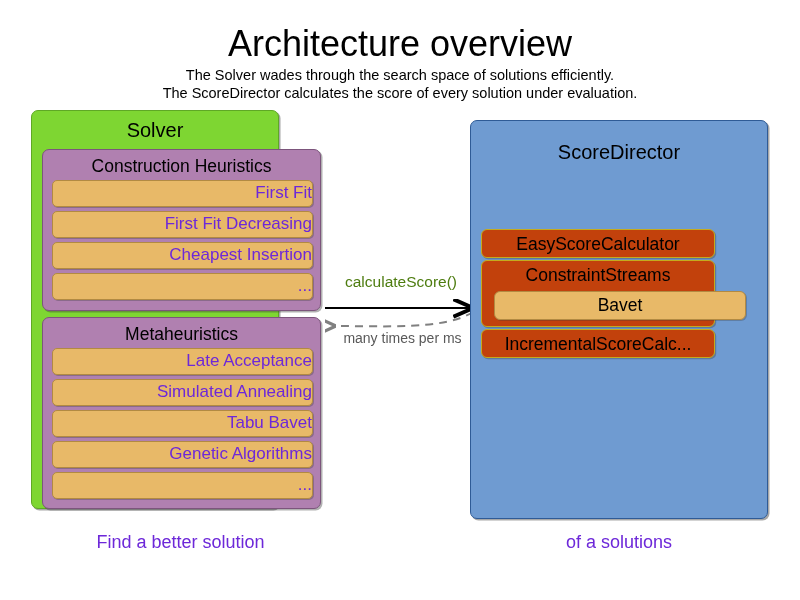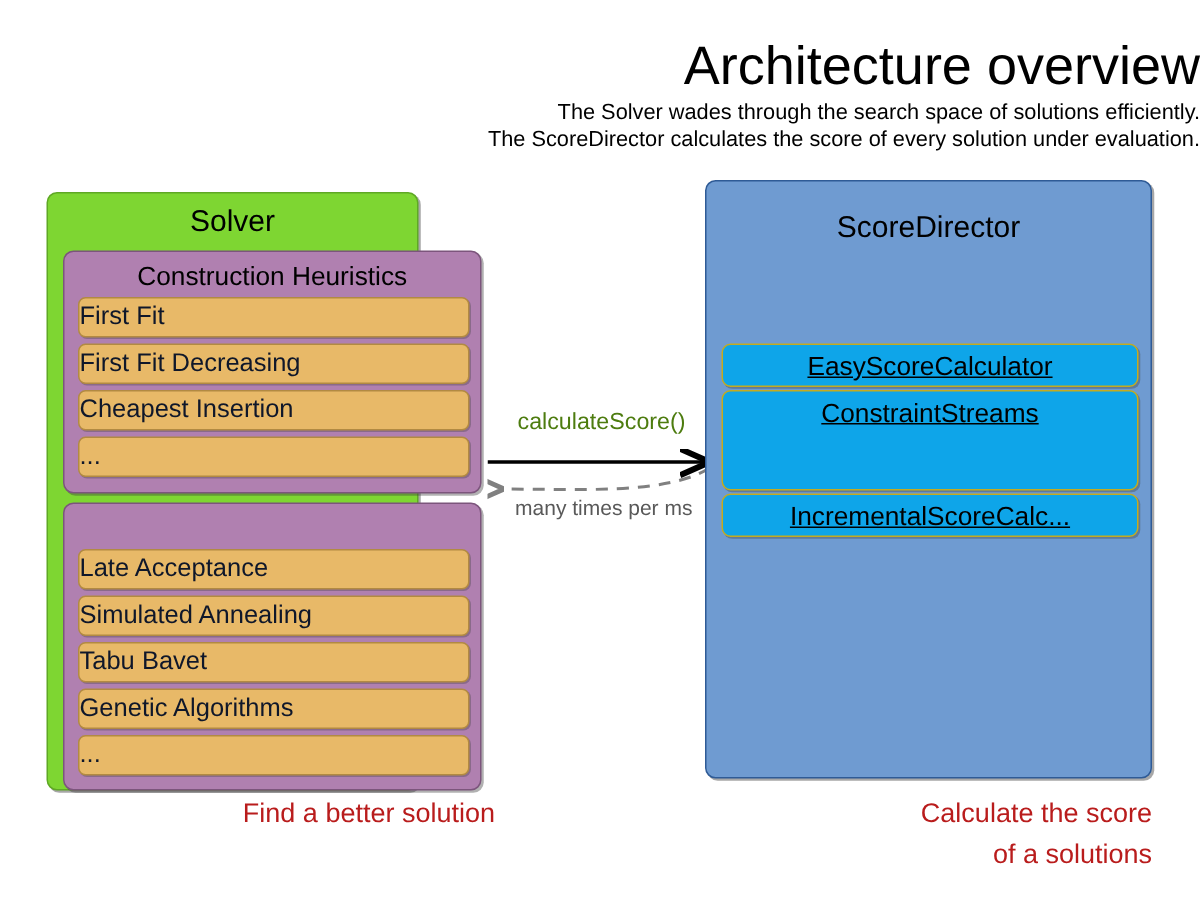--- a/index.html
+++ b/index.html
@@ -15,21 +15,21 @@
     font-family: "Liberation Sans", sans-serif;
     color: #000000;
   }
 
   
   .header {
     position: absolute;
     left: 0;
     top: 22px;
     width: 800px;
-    text-align: right;
+    text-align: center;
   }
   .title {
     font-size: 36px;
     font-weight: normal;
     line-height: 44px;
     letter-spacing: 0px;
     color: #000;
   }
   .subtitle-line {
     font-size: 14.5px;
@@ -45,21 +45,21 @@
   }
   .panel-title {
     text-align: center;
     font-size: 20px;
     line-height: 26px;
     color: #000;
   }
 
   .solver-panel {
     left: 31px;
-    top: 128px;
+    top: 110px;
     width: 248px;
     height: 399px;
     background: #7ED632;
     border: 1.5px solid #5fa825;
     box-shadow: 1.5px 1.5px 0 rgba(60,60,60,0.45);
   }
   .solver-panel .panel-title { padding-top: 6px; }
 
   .group {
     position: absolute;
@@ -83,53 +83,52 @@
 
   .item {
     position: absolute;
     left: 9px;
     width: 261px;
     height: 27px;
     background: #E8B968;
     border: 1.5px solid #b28a42;
     border-radius: 5px;
     box-sizing: border-box;
-    text-align: left;
+    text-align: right;
     font-size: 17px;
     line-height: 24px;
-    color: #0f172a;
+    color: #6d28d9;
     box-shadow: 1px 1px 0 rgba(60,60,60,0.32);
   }
 
   
   .sd-panel {
     left: 470px;
     top: 120px;
     width: 298px;
     height: 399px;
     background: #6F9BD1;
     border: 1.5px solid #2f5b96;
     box-shadow: 1.5px 1.5px 0 rgba(60,60,60,0.45);
   }
   .sd-panel .panel-title { padding-top: 18px; }
 
   .ybox {
     position: absolute;
     left: 10px;
-    width: 278px;
-    background: #0ea5e9;
+    width: 234px;
+    background: #c2410c;
     border: 1.5px solid #c4ab1f;
     border-radius: 6px;
     box-sizing: border-box;
     text-align: center;
     font-size: 17.5px;
     line-height: 24px;
     color: #000;
     box-shadow: 1.2px 1.2px 0 rgba(60,60,60,0.35);
-    text-decoration: underline;
   }
   .ybox-easy { top: 108px; height: 29px; padding-top: 2px; }
   .ybox-cs   { top: 139px; height: 67px; padding-top: 2px; }
   .ybox-inc  { top: 208px; height: 29px; padding-top: 2px; }
 
   .bavet {
     position: absolute;
     left: 12px;
     top: 30px;
     width: 252px;
@@ -170,24 +169,24 @@
     top: 330px;
     width: 155px;
     font-size: 14px;
     line-height: 16px;
     color: #595959;
   }
 
   
   .caption {
     position: absolute;
-    text-align: right;
+    text-align: center;
     font-size: 18px;
     line-height: 27px;
-    color: #b91c1c;
+    color: #6d28d9;
   }
   .caption-left  { left: 31px;  top: 529px; width: 299px; }
   .caption-right { left: 470px; top: 529px; width: 298px; }
 </style>
 </head>
 <body>
 
 <div class="header">
   <div class="title">Architecture overview</div>
   <div class="subtitle-line">The Solver wades through the search space of solutions efficiently.</div>
@@ -199,20 +198,21 @@
 
   <div class="group group-ch">
     <div class="group-title">Construction Heuristics</div>
     <div class="item" style="top:30px">First Fit</div>
     <div class="item" style="top:61px">First Fit Decreasing</div>
     <div class="item" style="top:92px">Cheapest Insertion</div>
     <div class="item" style="top:123px">...</div>
   </div>
 
   <div class="group group-mh">
+    <div class="group-title">Metaheuristics</div>
     <div class="item" style="top:61px">Simulated Annealing</div>
     <div class="item" style="top:30px">Late Acceptance</div>
     <div class="item" style="top:92px">Tabu Bavet</div>
     <div class="item" style="top:123px">Genetic Algorithms</div>
     <div class="item" style="top:154px">...</div>
   </div>
 </div>
 
 <svg class="arrow-svg" viewBox="0 0 155 75">
   <defs>
@@ -229,22 +229,22 @@
 <div class="arrow-label label-calc">calculateScore()</div>
 <div class="arrow-label label-many">many times per ms</div>
 
 <div class="panel sd-panel">
   <div class="panel-title">ScoreDirector</div>
 
   <div class="ybox ybox-easy">EasyScoreCalculator</div>
 
   <div class="ybox ybox-cs">
     <span>ConstraintStreams</span>
+    <div class="bavet">Bavet</div>
   </div>
 
   <div class="ybox ybox-inc">IncrementalScoreCalc...</div>
 </div>
 
 <div class="caption caption-left">Find a better solution</div>
 <div class="caption caption-right">
-  <div>Calculate the score</div>
   <div>of a solutions</div>
 </div>
 
 </body></html>

